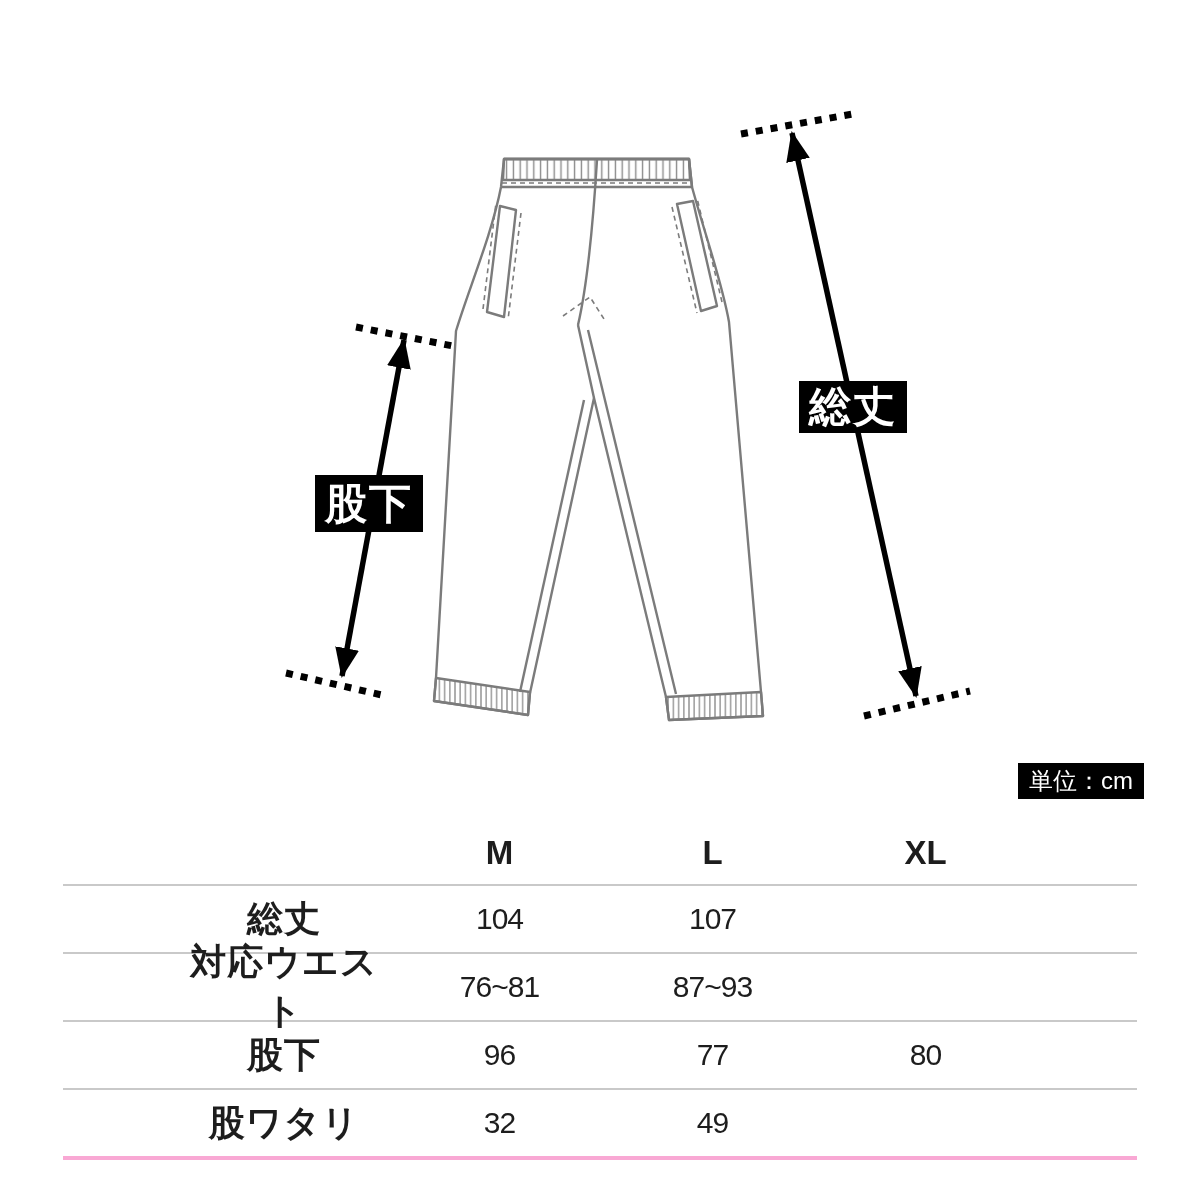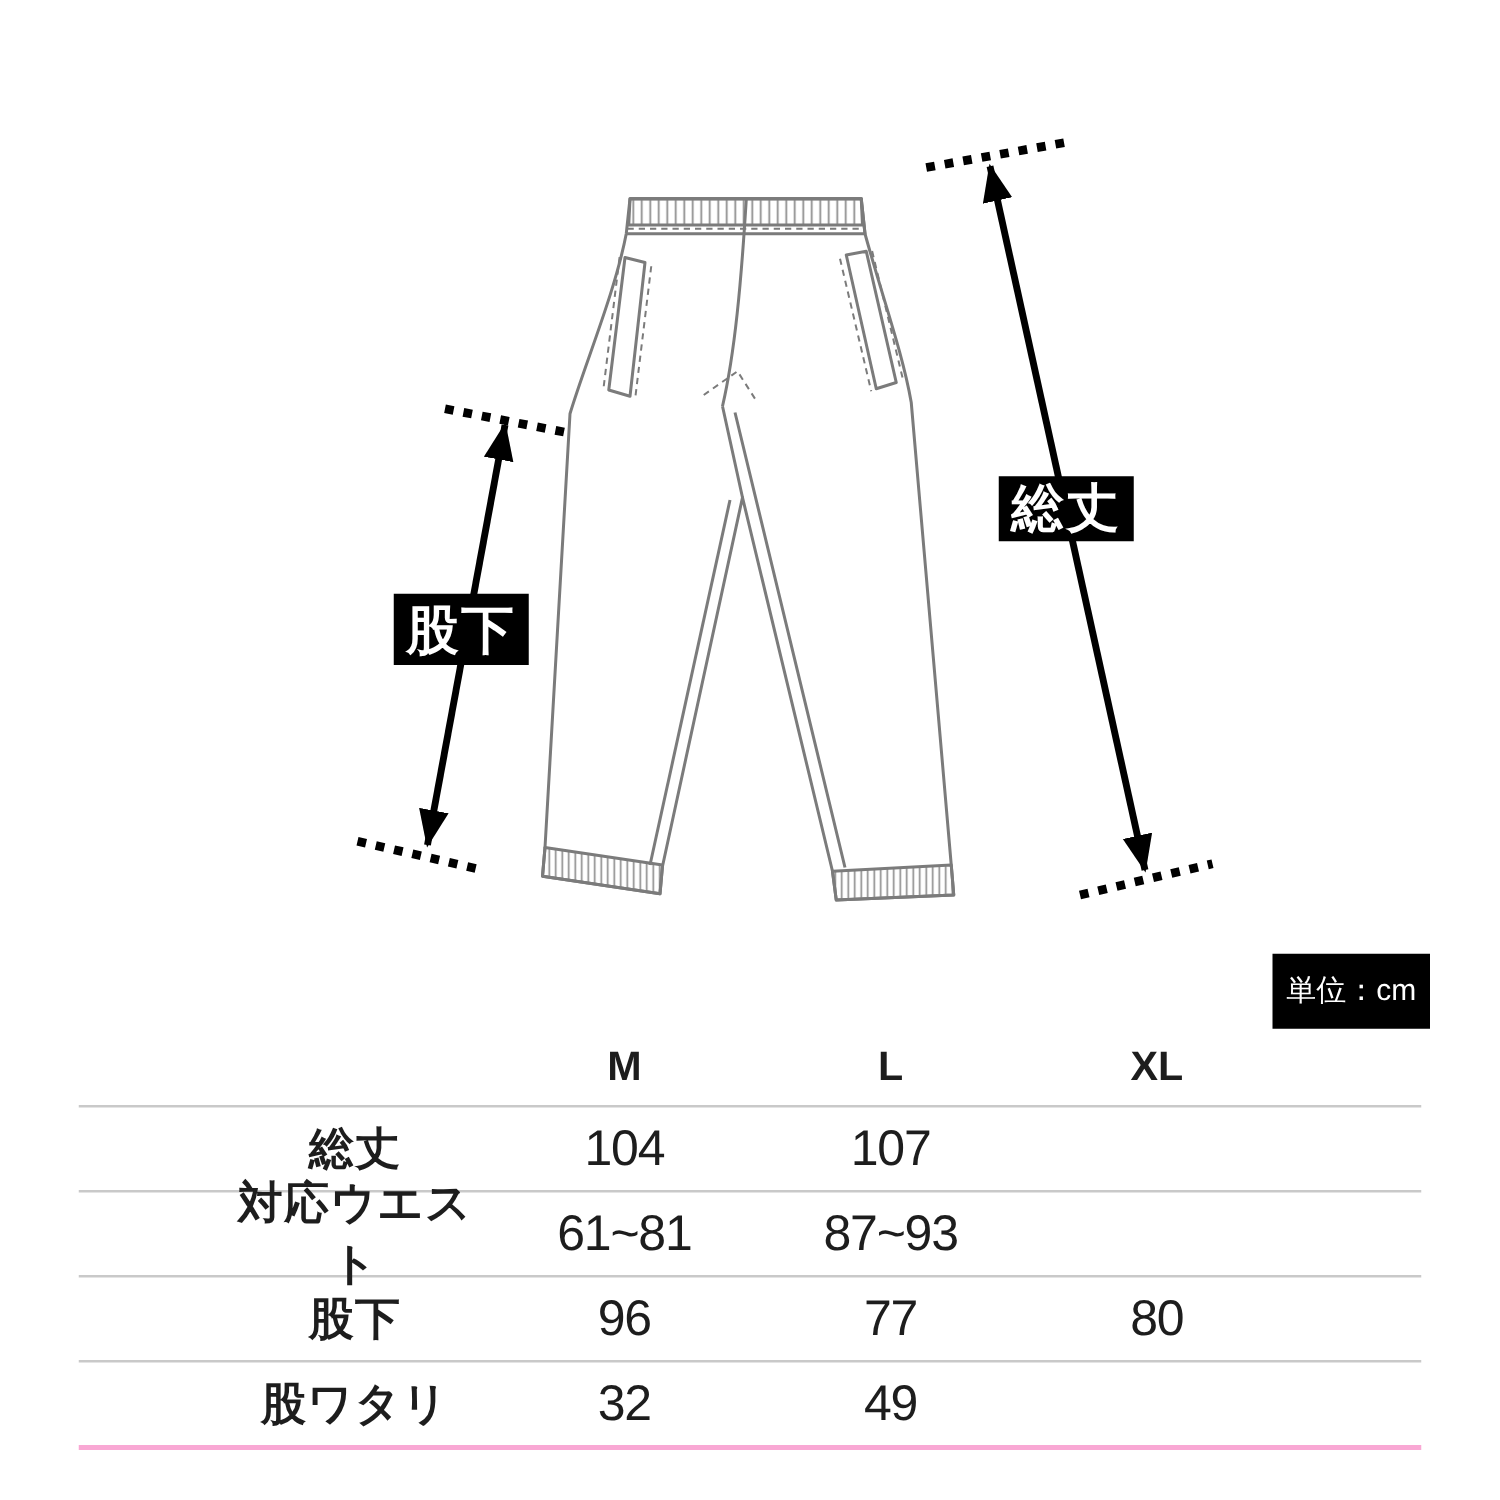--- a/index.html
+++ b/index.html
@@ -9,31 +9,31 @@
   }
   .artwork-svg{position:absolute;left:0;top:0;}
   .measure-label{
     position:absolute;background:#000000;color:#ffffff;
     display:flex;align-items:center;justify-content:center;
     font-size:42px;font-weight:600;letter-spacing:2px;line-height:1;
   }
   .label-inseam{left:315px;top:475px;width:108px;height:57px;}
   .label-total{left:799px;top:381px;width:108px;height:52px;}
   .unit-badge{
-    position:absolute;left:1018px;top:763px;width:126px;height:60px;
+    position:absolute;left:1018px;top:763px;width:126px;height:36px;
     background:#000000;color:#ffffff;display:flex;align-items:center;justify-content:center;
     font-size:24px;font-weight:500;line-height:1;
   }
   .size-table{position:absolute;left:63px;top:822px;width:1074px;}
   .trow{display:flex;align-items:center;height:66px;border-top:2px solid #c9c9c9;}
   .trow.thead{height:62px;border-top:none;}
   .trow.last{border-bottom:4px solid #f9a8d4;}
   .tcell{box-sizing:border-box;}
   .tcell.label{width:330px;padding-left:112px;text-align:center;font-weight:700;font-size:36px;letter-spacing:1px;}
-  .tcell.val{width:213px;text-align:center;font-size:40px;font-weight:400;letter-spacing:-1px;}
+  .tcell.val{width:213px;text-align:center;font-size:30px;font-weight:400;letter-spacing:-1px;}
   .tcell.colhead{font-weight:700;font-size:33px;letter-spacing:0;}
 </style>
 </head>
 <body>
 
 <div class="stage">
 
   <svg class="artwork-svg" width="1200" height="760" viewBox="0 0 1200 760">
     <defs>
       <pattern id="ribWaist" width="6.8" height="40" patternUnits="userSpaceOnUse">
@@ -103,21 +103,21 @@
     </div>
 
     <div class="trow">
       <div class="tcell label">総丈</div>
       <div class="tcell val">104</div>
       <div class="tcell val">107</div>
     </div>
 
     <div class="trow">
       <div class="tcell label">対応ウエスト</div>
-      <div class="tcell val">61~81</div>
+      <div class="tcell val">76~81</div>
       <div class="tcell val">87~93</div>
     </div>
 
     <div class="trow">
       <div class="tcell label">股下</div>
       <div class="tcell val">96</div>
       <div class="tcell val">77</div>
       <div class="tcell val">80</div>
     </div>
 

